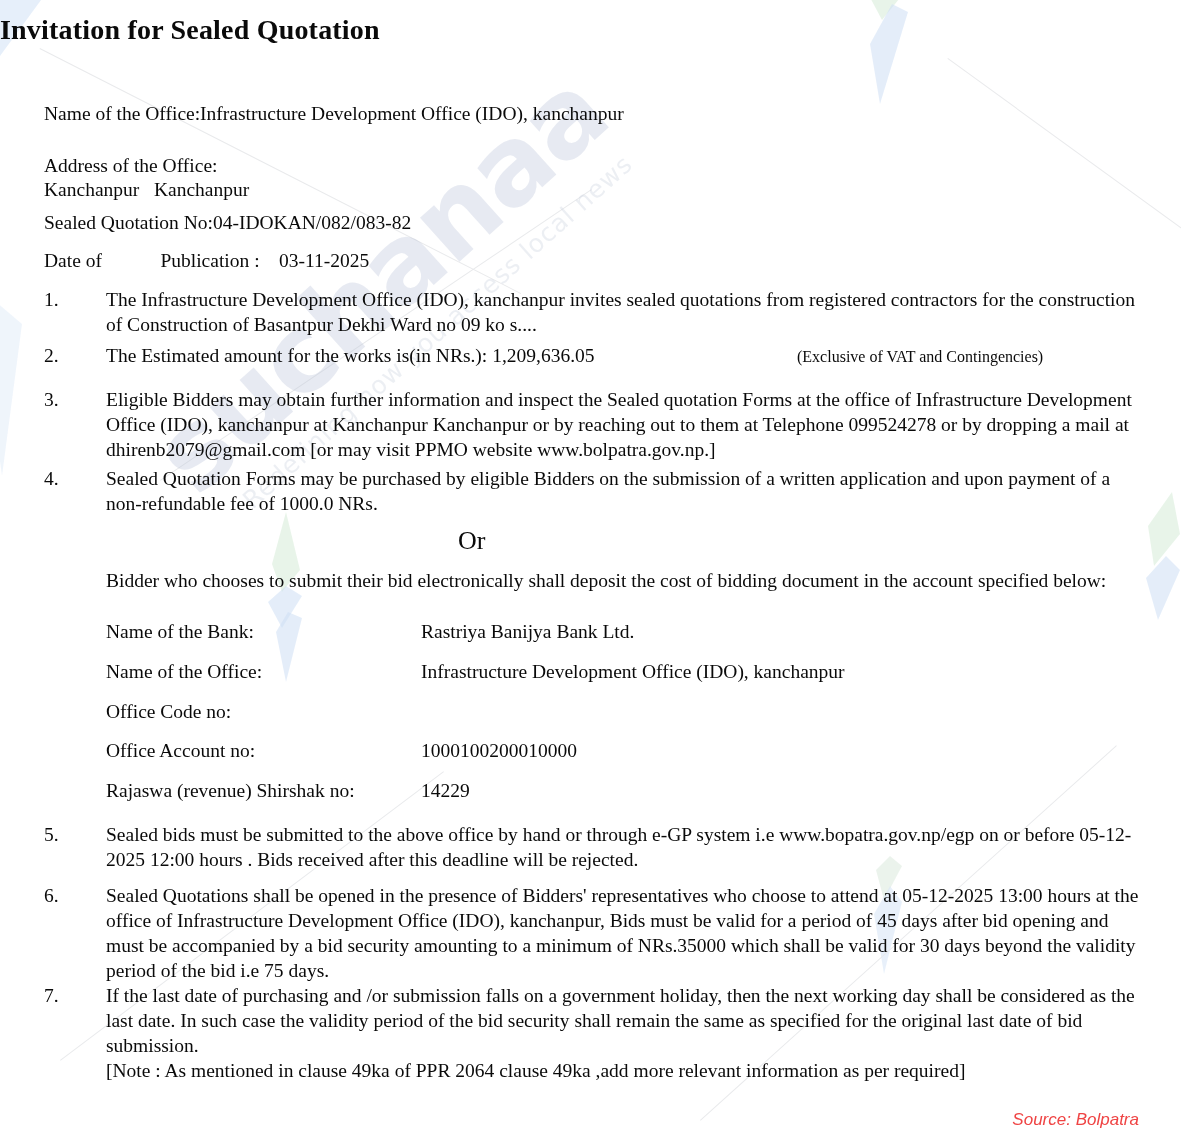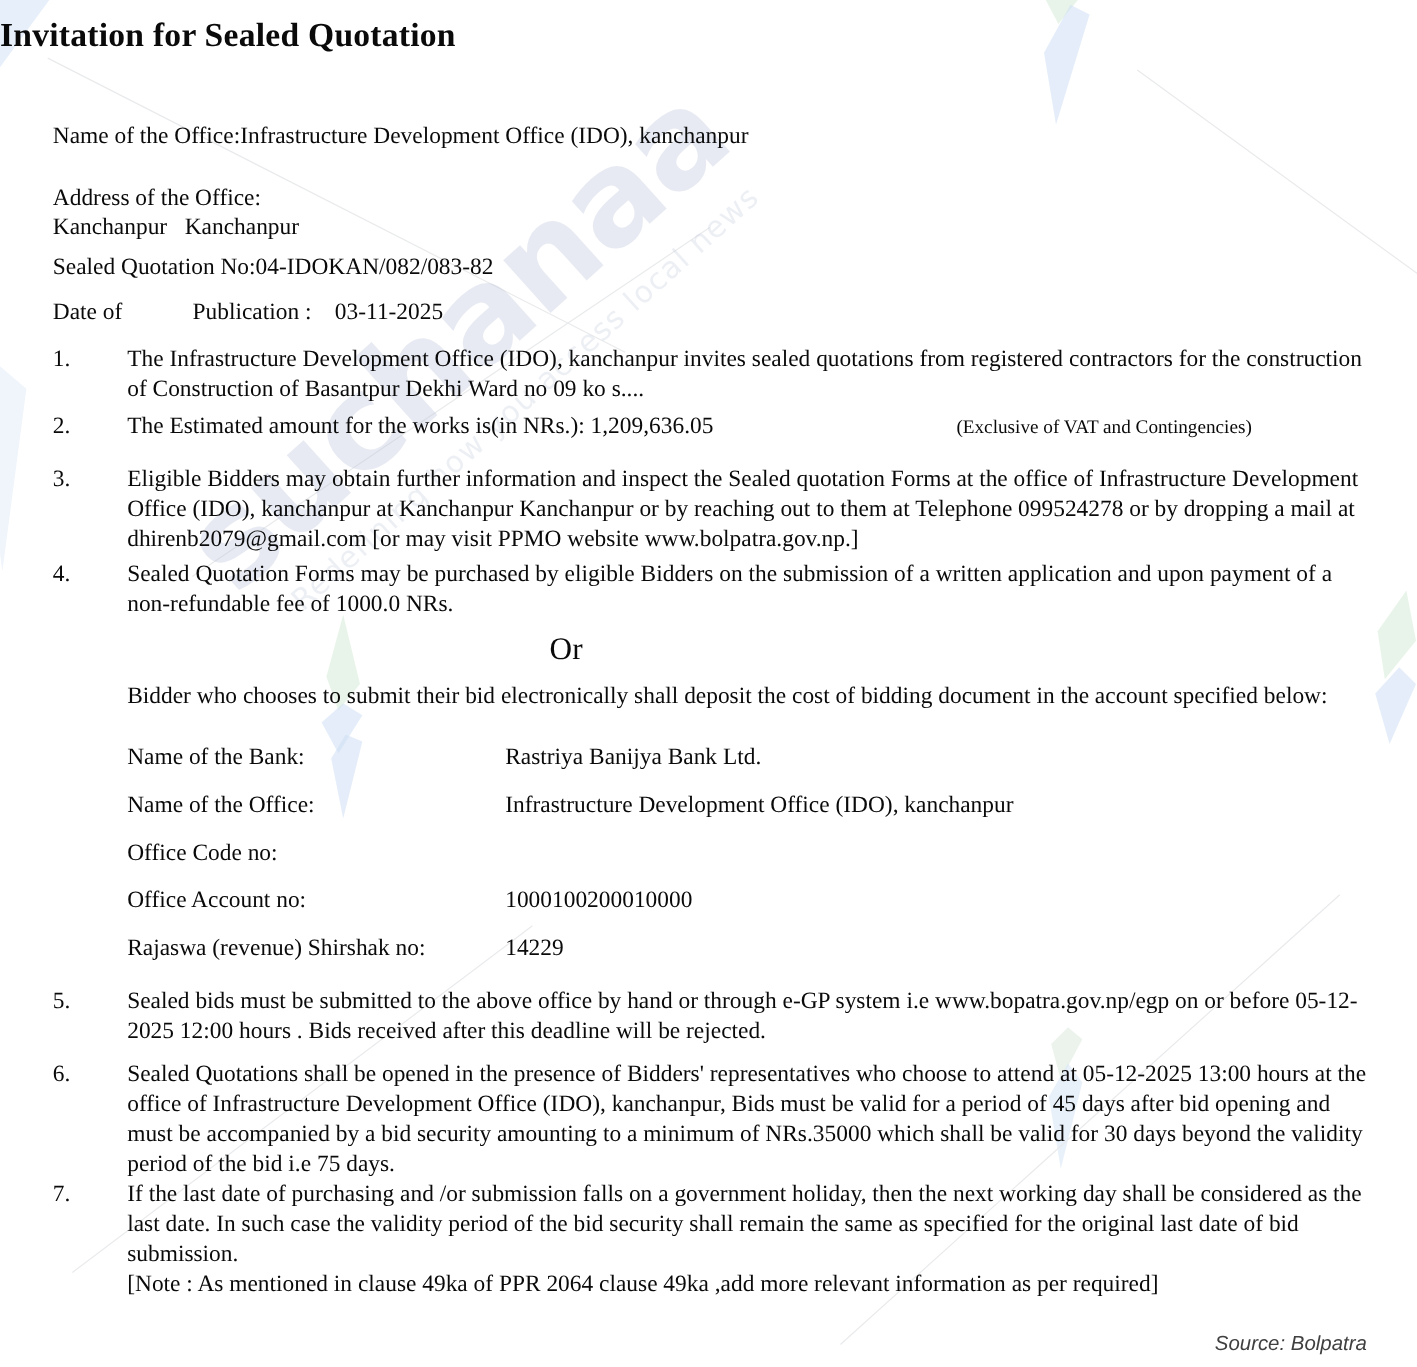--- a/index.html
+++ b/index.html
@@ -172,21 +172,21 @@
     margin-top: 0;
   }
 
   .source {
     position: absolute;
     right: 42px;
     top: 1110px;
     font-family: "Liberation Sans", "DejaVu Sans", sans-serif;
     font-style: italic;
     font-size: 17px;
-    color: #404040;
+    color: #ef4444;
   }
 </style>
 </head>
 <body>
 
 <div class="page">
 
   <div class="decor-layer">
 
     <svg class="petal" style="left:-18px; top:-10px;" width="70" height="70" viewBox="0 0 70 70">

